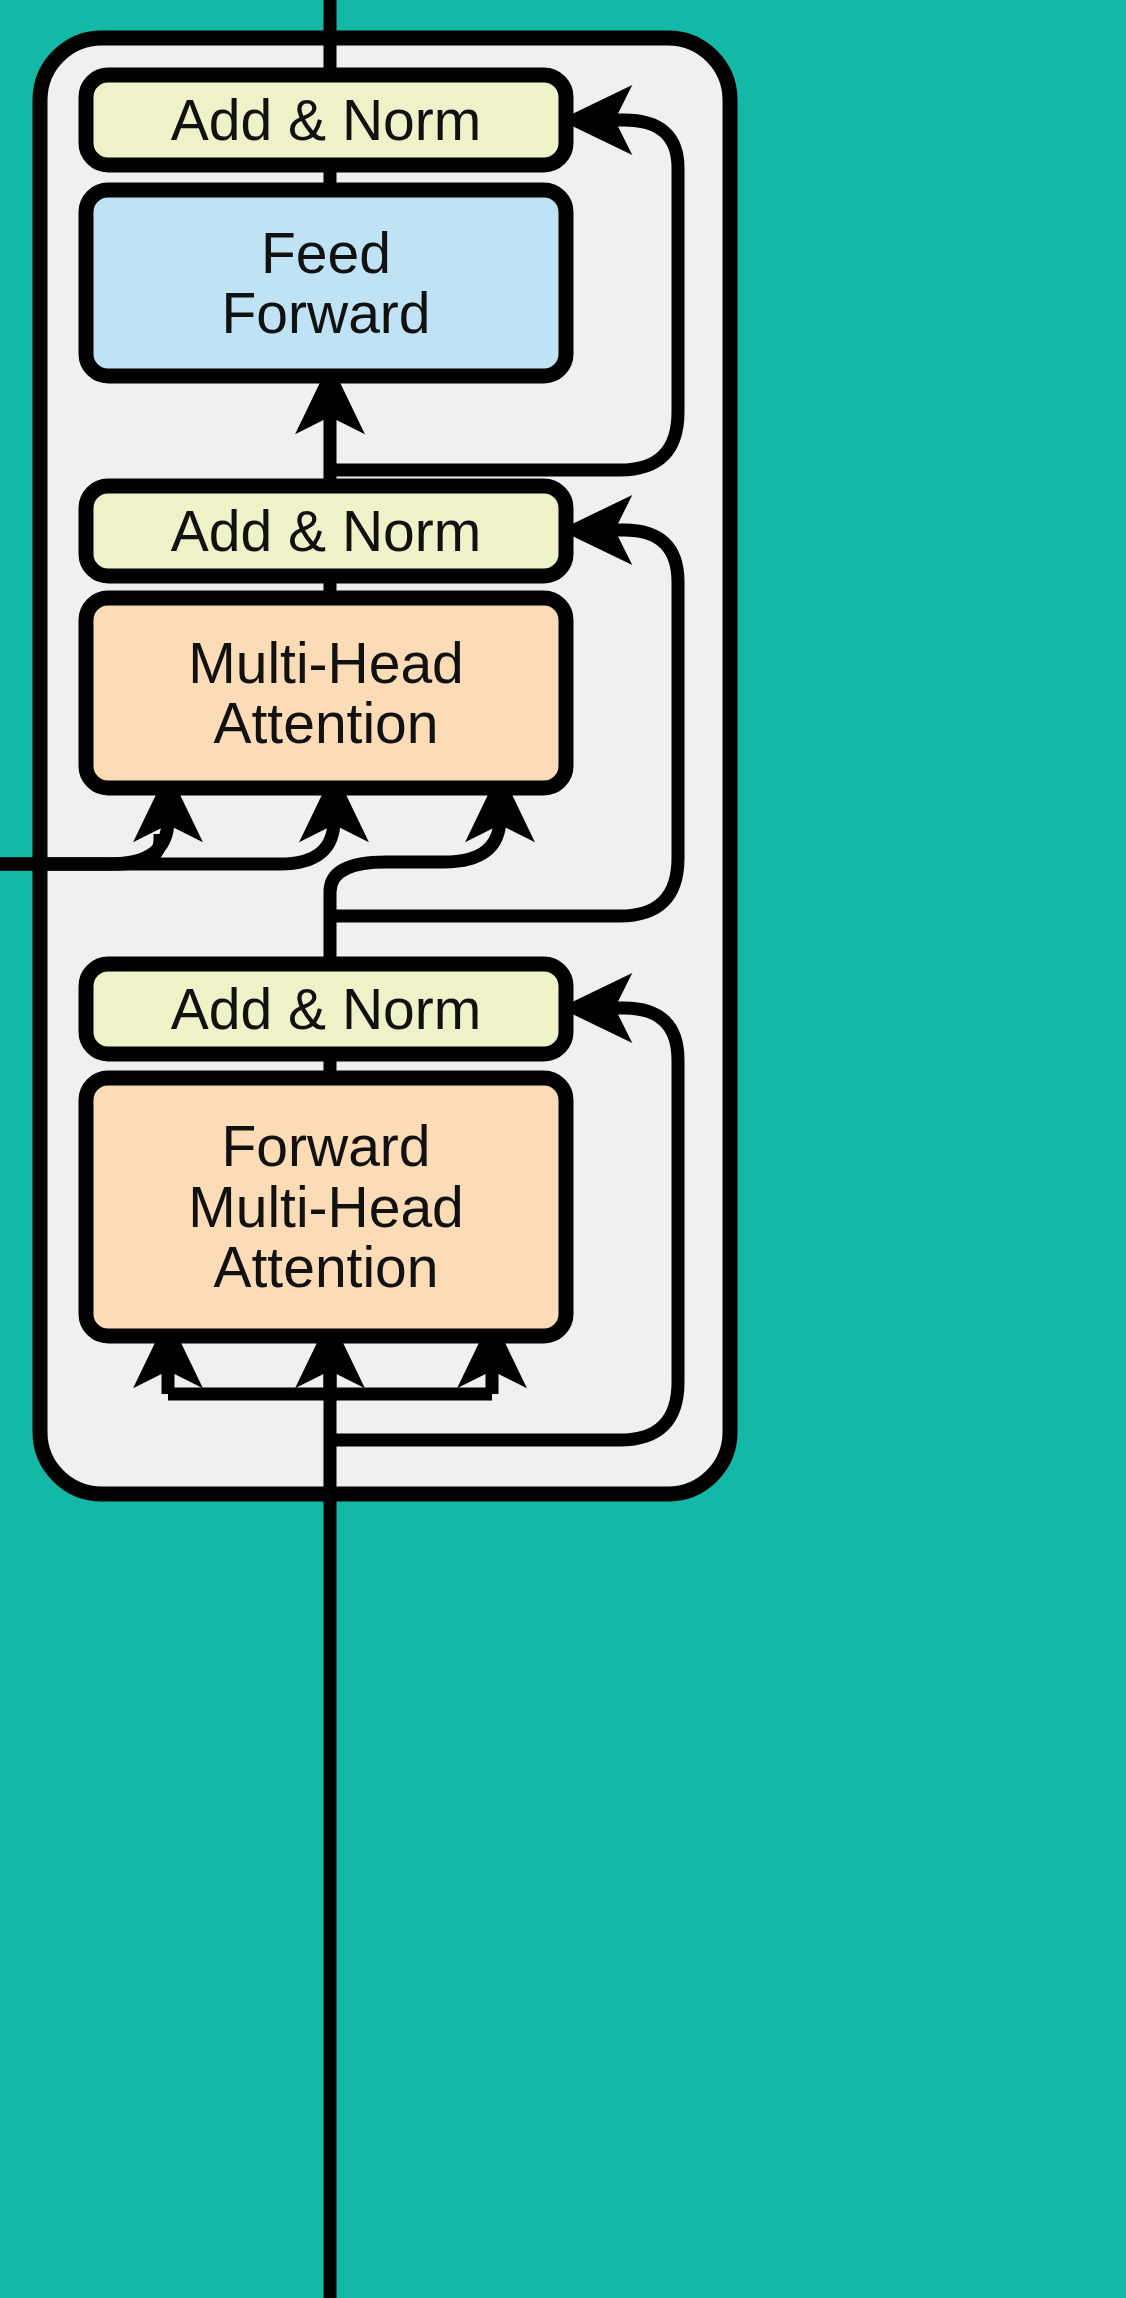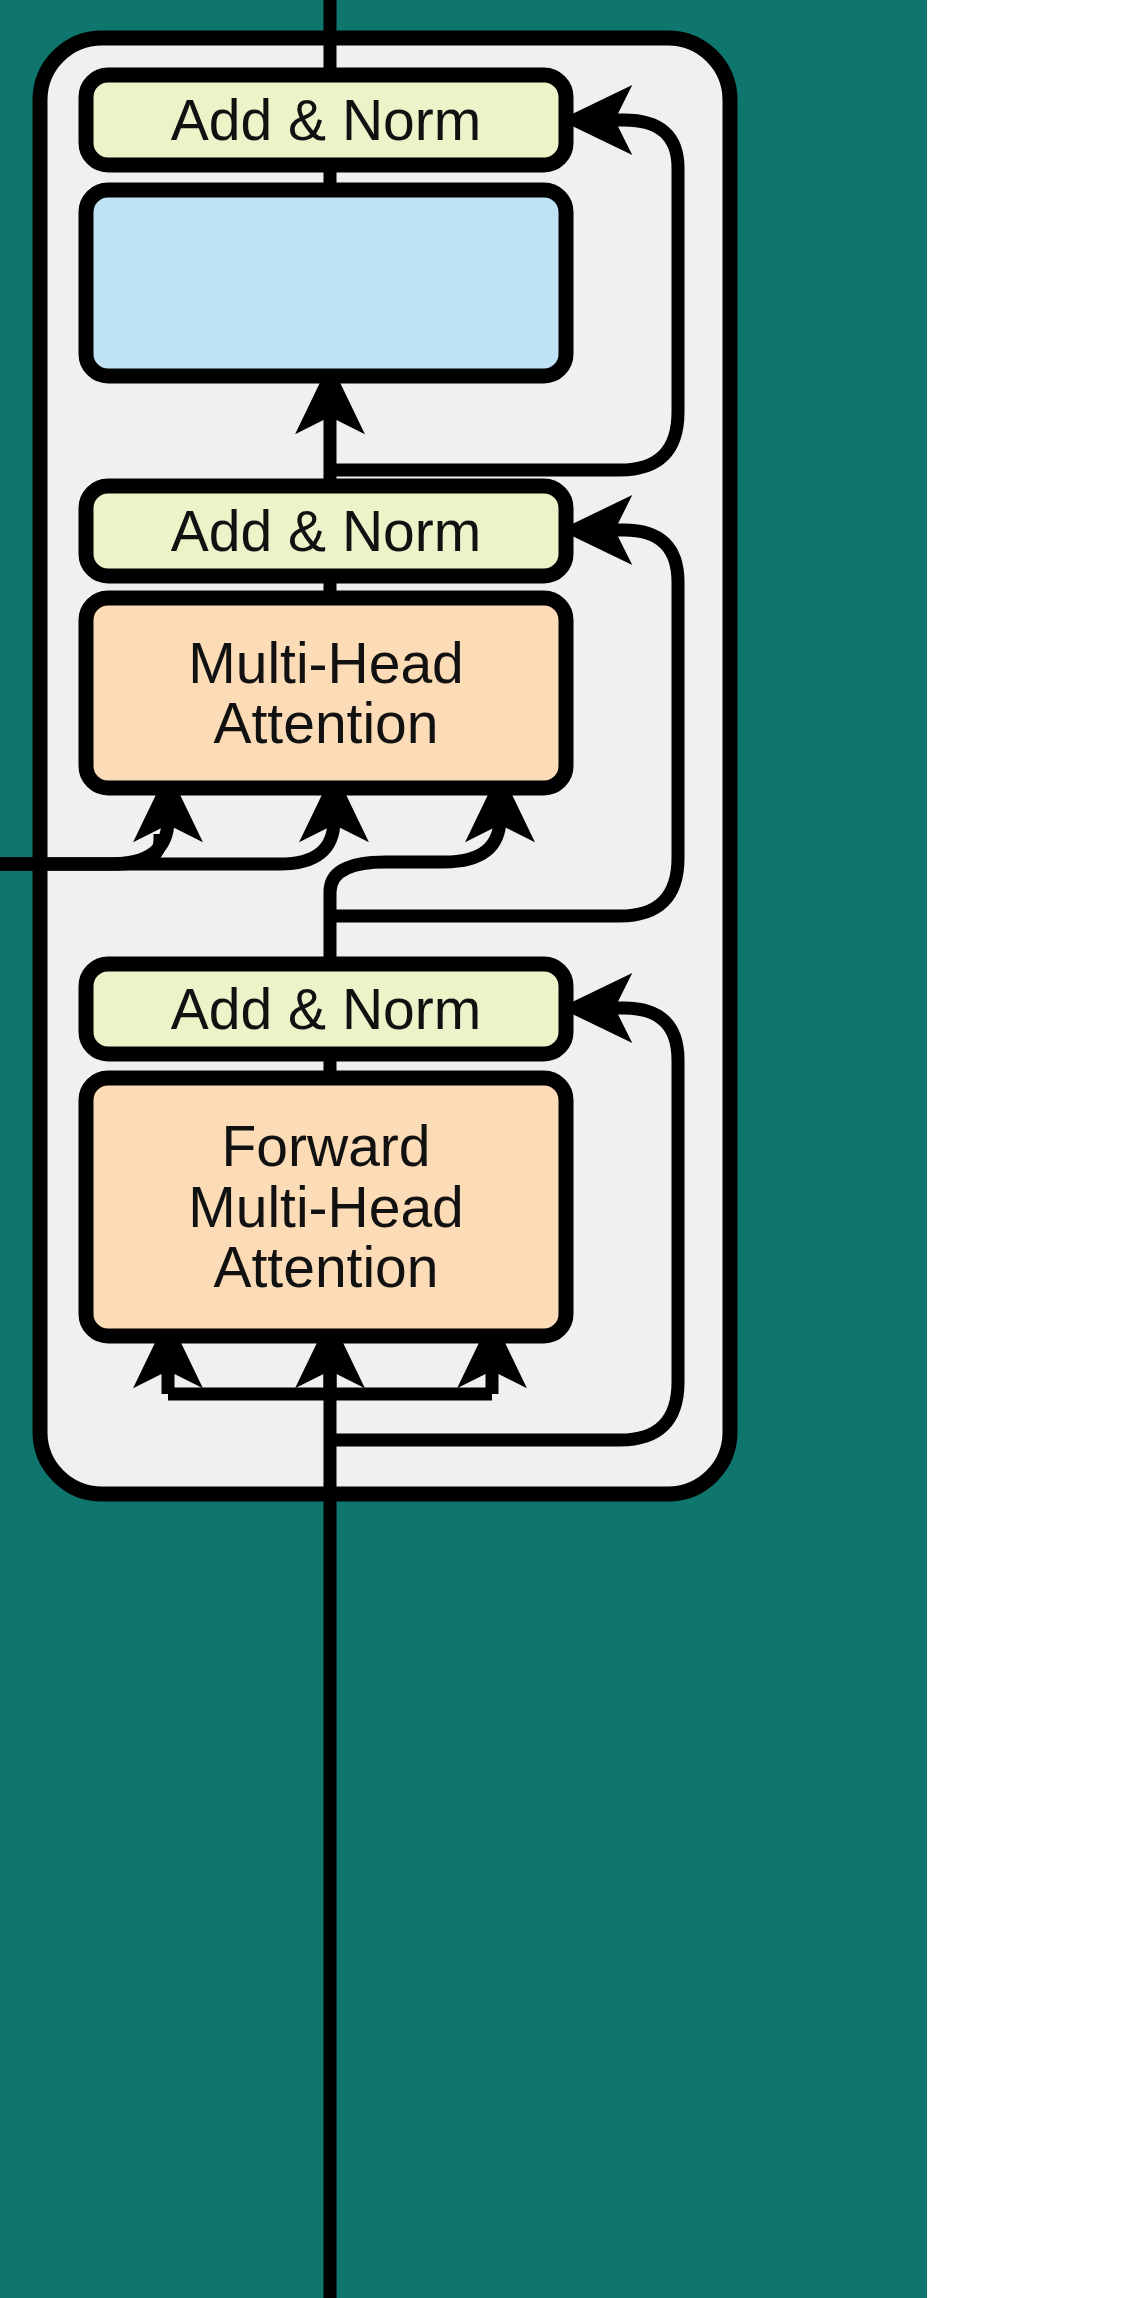--- a/index.html
+++ b/index.html
@@ -1,17 +1,17 @@
 <!DOCTYPE html>
 <html><head>
 <meta charset="utf-8">
 <style>
   html,body{margin:0;padding:0;background:#ffffff;}
   body{font-family:"Liberation Sans", sans-serif;}
-  #stage{position:relative;width:927px;height:2298px;background:#0f766e;overflow:hidden;text-decoration:underline;}
+  #stage{position:relative;width:1126px;height:2298px;background:#14b8a6;overflow:hidden;text-decoration:underline;}
   #stage svg{position:absolute;left:0;top:0;width:1126px;height:2298px;}
   .boxlabel{
     position:absolute;display:flex;align-items:center;justify-content:center;
     text-align:center;color:#111111;line-height:1.06;
     font-family:"Liberation Sans", sans-serif;font-weight:400;
     pointer-events:none;white-space:pre-line;
   }
   .lbl-an{font-size:57px;}
   .lbl-ff{font-size:57px;}
   .lbl-mha{font-size:57px;}
@@ -81,20 +81,22 @@
 
     <rect x="86" y="598" width="480" height="190" rx="22" ry="22" fill="#fcdcb6" stroke="#000000" stroke-width="15"></rect>
 
     <rect x="86" y="964" width="480" height="90" rx="22" ry="22" fill="#eef2c8" stroke="#000000" stroke-width="15"></rect>
 
     <rect x="86" y="1078" width="480" height="258" rx="22" ry="22" fill="#fcdcb6" stroke="#000000" stroke-width="15"></rect>
   </svg>
 
   <div class="boxlabel lbl-an" style="left:86px;top:75px;width:480px;height:90px;">Add &amp; Norm</div>
 
+  <div class="boxlabel lbl-ff" style="left:86px;top:190px;width:480px;height:186px;">Feed
+Forward</div>
 
   <div class="boxlabel lbl-an" style="left:86px;top:486px;width:480px;height:90px;">Add &amp; Norm</div>
 
   <div class="boxlabel lbl-mha" style="left:86px;top:598px;width:480px;height:190px;">Multi-Head
 Attention</div>
 
   <div class="boxlabel lbl-an" style="left:86px;top:964px;width:480px;height:90px;">Add &amp; Norm</div>
 
   <div class="boxlabel lbl-mmha" style="left:86px;top:1078px;width:480px;height:258px;">Forward
 Multi-Head

